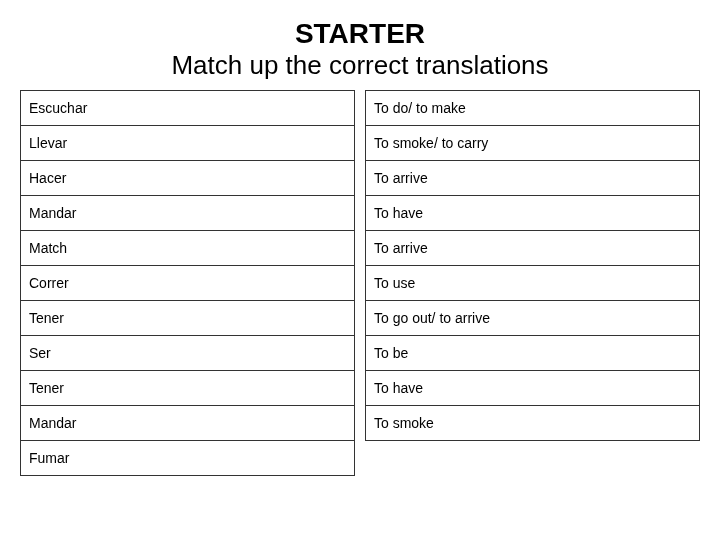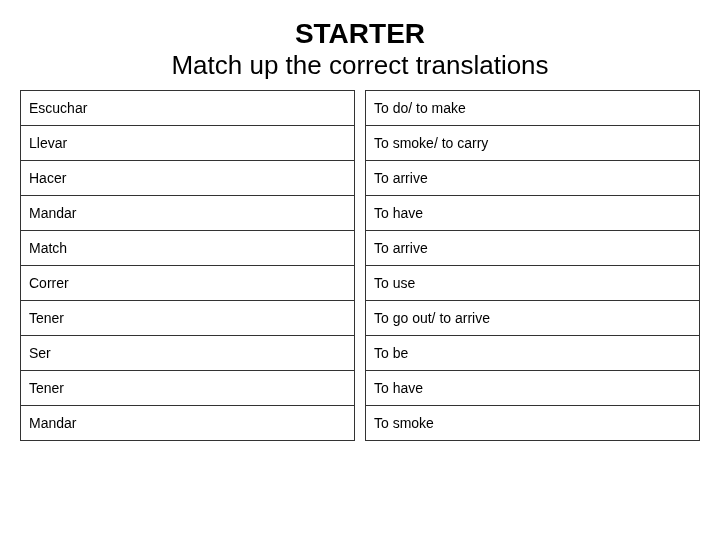--- a/index.html
+++ b/index.html
@@ -75,20 +75,21 @@
       <div class="cell">Escuchar</div>
       <div class="cell">Llevar</div>
       <div class="cell">Hacer</div>
       <div class="cell">Mandar</div>
       <div class="cell">Match</div>
       <div class="cell">Correr</div>
       <div class="cell">Tener</div>
       <div class="cell">Ser</div>
       <div class="cell">Tener</div>
       <div class="cell">Mandar</div>
+      <div class="cell">Fumar</div>
     </div>
   <div class="col" id="right-col">
       <div class="cell">To do/ to make</div>
       <div class="cell">To smoke/ to carry</div>
       <div class="cell">To arrive</div>
       <div class="cell">To have</div>
       <div class="cell">To arrive</div>
       <div class="cell">To use</div>
       <div class="cell">To go out/ to arrive</div>
       <div class="cell">To be</div>

